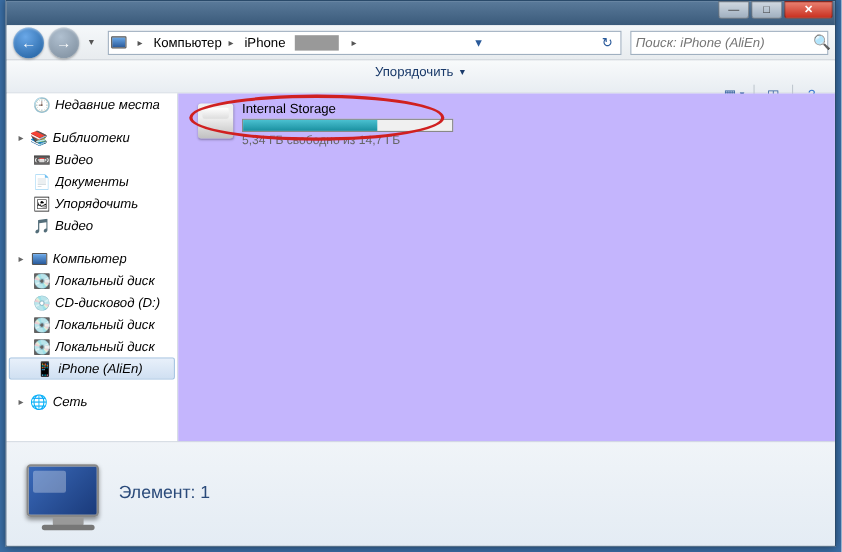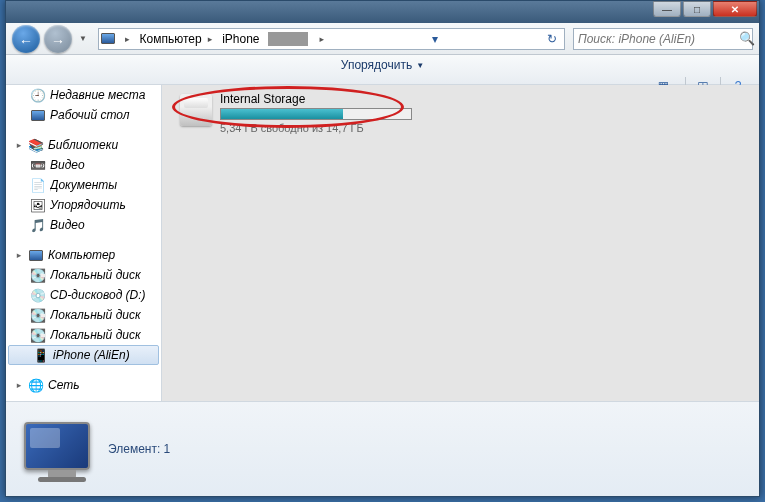--- a/index.html
+++ b/index.html
@@ -32,37 +32,37 @@
 .sidebar { width: 155px; background: #fff; overflow: hidden; position: relative; }
 .sidebar-scroll { height: 100%; overflow-y: auto; }
 .treeitem { display: flex; align-items: center; height: 20px; padding-left: 8px; gap: 4px; white-space: nowrap; }
 .treeitem.sub { padding-left: 24px; }
 .treeitem.sel { background: linear-gradient(to bottom, #e8f0fa, #d0e0f2); border: 1px solid #a0c0e0; border-radius: 2px; margin: 0 2px; }
 .treeexp { width: 10px; font-size: 9px; color: #666; text-align: center; }
 .treeicon { width: 16px; height: 16px; display: flex; align-items: center; justify-content: center; font-size: 13px; }
 .treelabel { color: #000; overflow: hidden; text-overflow: ellipsis; font-style: italic; }
 .treegroup { margin-bottom: 10px; }
 .splitter { width: 1px; background: #d0d8e0; cursor: ew-resize; }
-.content { flex: 1; background: #e5e5e5; padding: 8px; position: relative; }
+.content { flex: 1; background: #c4b5fd; padding: 8px; position: relative; }
 .storage-item { position: absolute; left: 14px; top: 3px; width: 240px; display: flex; gap: 8px; padding: 4px; }
 .highlight-oval { position: absolute; left: 10px; top: 1px; width: 232px; height: 42px; border: 3px solid #d02020; border-radius: 50%/50%; pointer-events: none; }
 .drive-icon { width: 32px; height: 32px; background: linear-gradient(to bottom, #f0f0f0 40%, #c0c0c0); border-radius: 3px; position: relative; box-shadow: 0 1px 2px rgba(0,0,0,0.3); margin-top: 2px; }
 .drive-icon::after { content: ""; position: absolute; top: 4px; left: 4px; right: 4px; height: 10px; background: linear-gradient(to bottom, #fff, #ddd); border-radius: 2px; }
 .storage-info { flex: 1; }
 .storage-name { color: #000; margin-bottom: 2px; }
 .storage-bar { height: 12px; border: 1px solid #888; background: #f0f0f0; margin-bottom: 2px; position: relative; }
 .storage-fill { height: 100%; background: linear-gradient(to bottom, #4ac0d0, #1a90a0); }
 .storage-text { color: #666; font-size: 11px; }
 .detailpane { height: 95px; background: linear-gradient(to bottom, #f0f4f8, #e4ecf4); border-top: 1px solid #d0d8e0; display: flex; align-items: center; padding: 8px 12px; gap: 12px; }
 .detail-thumb { width: 78px; height: 62px; position: relative; }
 .detail-thumb .screen { position: absolute; left: 6px; top: 4px; width: 66px; height: 48px; background: linear-gradient(135deg, #3a6aba, #1a3a7a); border: 2px solid #888; border-radius: 4px; box-shadow: 0 2px 4px rgba(0,0,0,0.4); }
 .detail-thumb .screen::after { content: ""; position: absolute; top: 4px; left: 4px; width: 30px; height: 20px; background: rgba(255,255,255,0.3); border-radius: 2px; }
 .detail-thumb .base { position: absolute; left: 30px; bottom: 0; width: 28px; height: 10px; background: #999; border-radius: 0 0 4px 4px; }
 .detail-thumb .foot { position: absolute; left: 20px; bottom: -2px; width: 48px; height: 5px; background: #777; border-radius: 3px; }
-.detail-text { color: #2a4a7a; font-size: 12px; }
+.detail-text { color: #2a4a7a; font-size: 16px; }
 .sidebar-scroll::-webkit-scrollbar { width: 16px; }
 .sidebar-scroll::-webkit-scrollbar-track { background: #f0f0f0; }
 .sidebar-scroll::-webkit-scrollbar-thumb { background: #c0c8d0; border: 1px solid #a0a8b0; border-radius: 2px; }
 .sidebar-scroll::-webkit-scrollbar-button { height: 16px; background: #e0e4e8; border: 1px solid #a0a8b0; }
 .folder-icon { color: #e8b040; }
 .monitor-icon { background: linear-gradient(#6aa8e8, #2a5a9a); width: 14px; height: 11px; border: 1px solid #555; border-radius: 1px; }
 </style>
 </head>
 <body>
 
@@ -117,26 +117,20 @@
   </div>
 
   <div class="body">
     <div class="sidebar">
       <div class="sidebar-scroll">
         <div class="treegroup">
           <div class="treeitem sub">
               <span class="treeicon">🕘</span>
               <span class="treelabel">Недавние места</span>
             </div>
-          <div class="treeitem sub">
-              <span class="treeicon">
-                <span class="monitor-icon"></span>
-              </span>
-              <span class="treelabel">Рабочий стол</span>
-            </div>
         </div>
         <div class="treegroup">
           <div class="treeitem">
               <span class="treeexp">▸</span>
               <span class="treeicon folder-icon">📚</span>
               <span class="treelabel">Библиотеки</span>
             </div>
           <div class="treeitem sub">
               <span class="treeicon">📼</span>
               <span class="treelabel">Видео</span>

